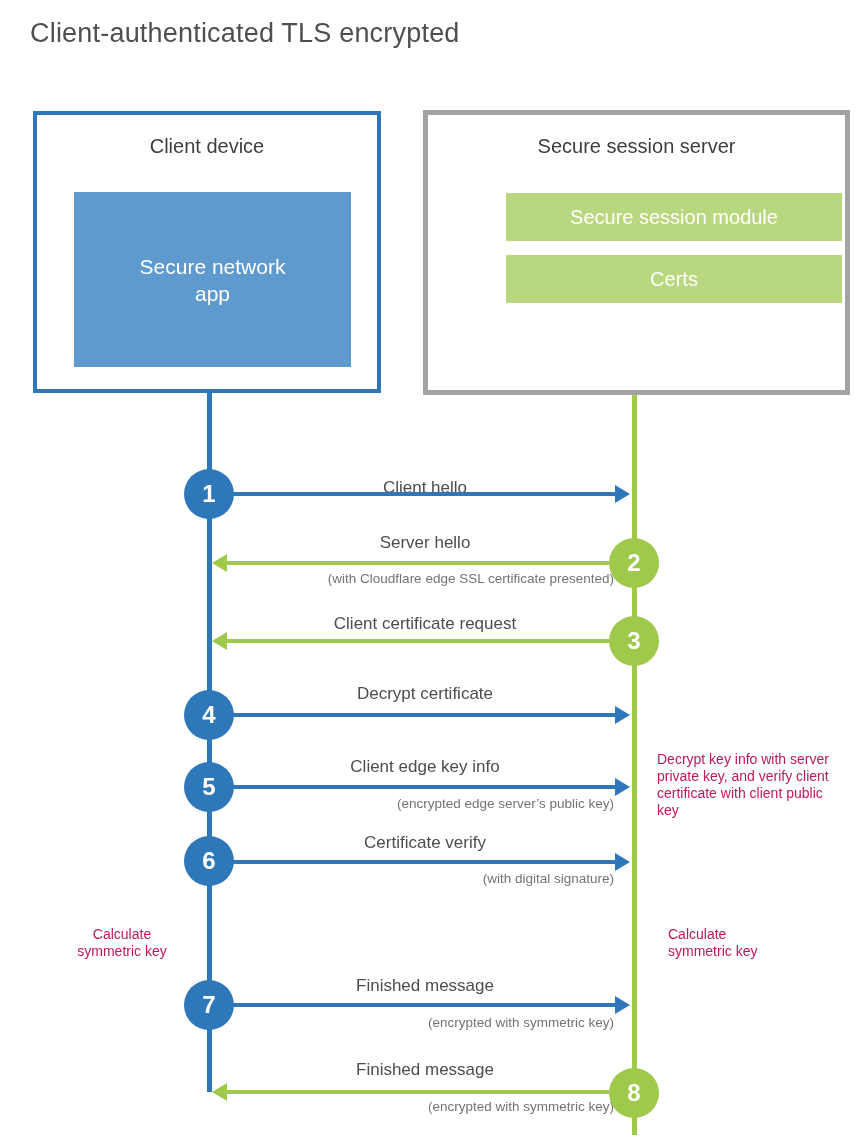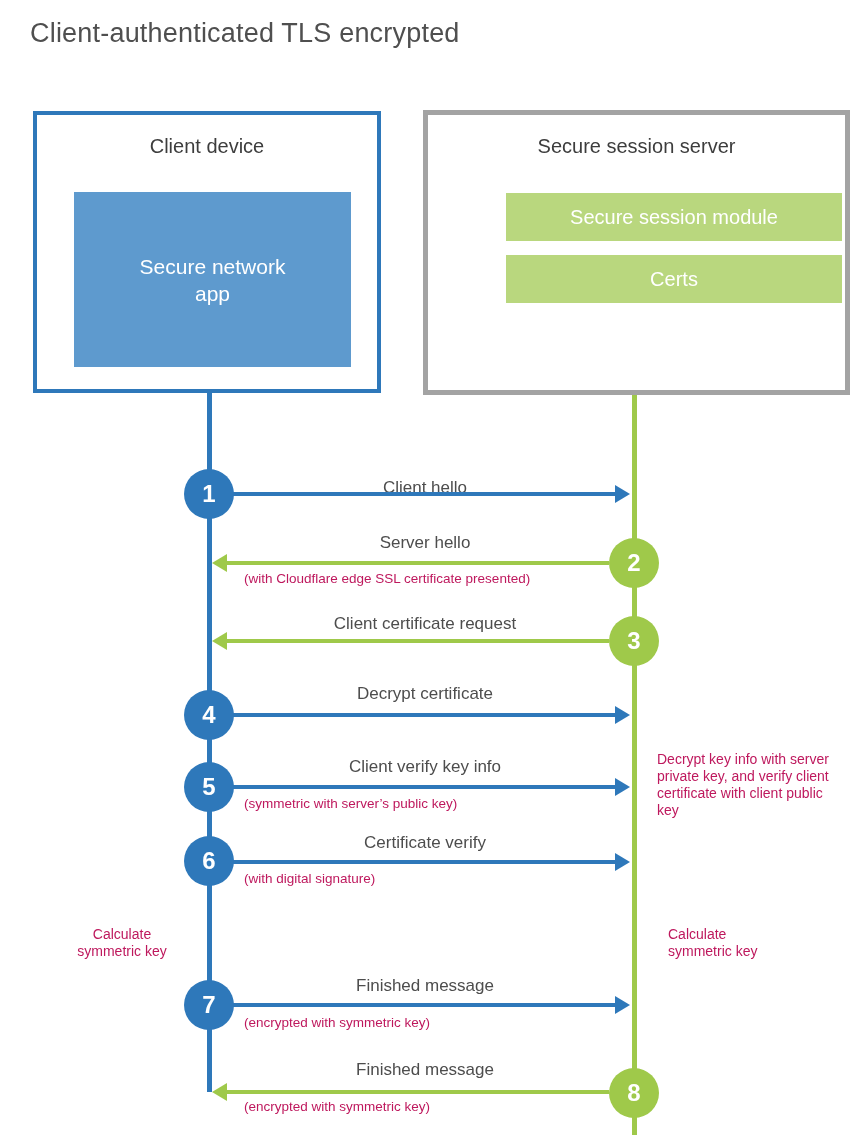--- a/index.html
+++ b/index.html
@@ -39,22 +39,22 @@
   .arrow-right{left:232px;width:384px;background:#2e78ba;}
   .arrow-right::after{content:"";position:absolute;right:-14px;top:-7px;width:0;height:0;
     border-left:15px solid #2e78ba;border-top:9px solid transparent;border-bottom:9px solid transparent;}
   .arrow-left{left:226px;width:383px;background:#9fc94a;}
   .arrow-left::before{content:"";position:absolute;left:-14px;top:-7px;width:0;height:0;
     border-right:15px solid #9fc94a;border-top:9px solid transparent;border-bottom:9px solid transparent;}
 
   
   .step-label{position:absolute;left:230px;width:390px;text-align:center;
     font-size:17px;color:#4d4d4d;}
-  .step-sub{position:absolute;left:244px;width:390px;text-align:left;
-    font-size:13.5px;color:#be185d;}
+  .step-sub{position:absolute;left:224px;width:390px;text-align:right;
+    font-size:13.5px;color:#737373;}
 
   
   .note{position:absolute;font-size:14px;line-height:17px;color:#be185d;}
   .decrypt-note{left:657px;top:751px;width:178px;text-align:left;}
   .calc-left{left:62px;top:926px;width:120px;text-align:center;}
   .calc-right{left:668px;top:926px;width:120px;text-align:left;}
 </style>
 </head>
 <body>
 
@@ -96,23 +96,23 @@
   <div class="circle green" style="top:616px">
     <span>3</span>
   </div>
 
   <div class="step-label" style="top:684px">Decrypt certificate</div>
   <div class="arrow arrow-right" style="top:713px"></div>
   <div class="circle blue" style="top:690px">
     <span>4</span>
   </div>
 
-  <div class="step-label" style="top:757px">Client verify key info</div>
+  <div class="step-label" style="top:757px">Client edge key info</div>
   <div class="arrow arrow-right" style="top:785px"></div>
-  <div class="step-sub" style="top:796px">(symmetric with server’s public key)</div>
+  <div class="step-sub" style="top:796px">(encrypted edge server’s public key)</div>
   <div class="circle blue" style="top:762px">
     <span>5</span>
   </div>
 
   <div class="step-label" style="top:833px">Certificate verify</div>
   <div class="arrow arrow-right" style="top:860px"></div>
   <div class="step-sub" style="top:871px">(with digital signature)</div>
   <div class="circle blue" style="top:836px">
     <span>6</span>
   </div>

